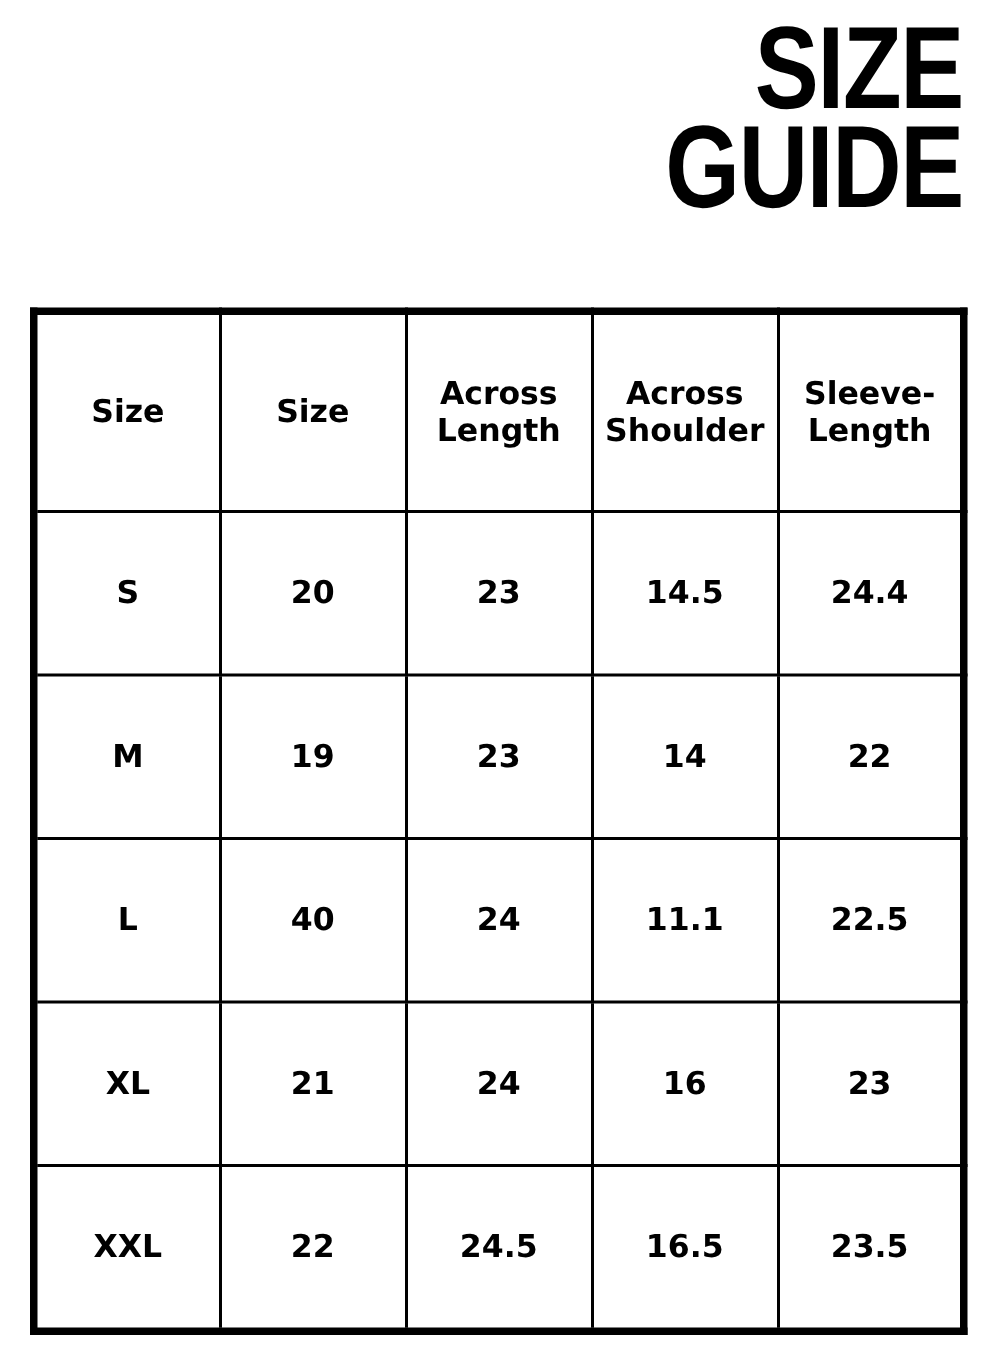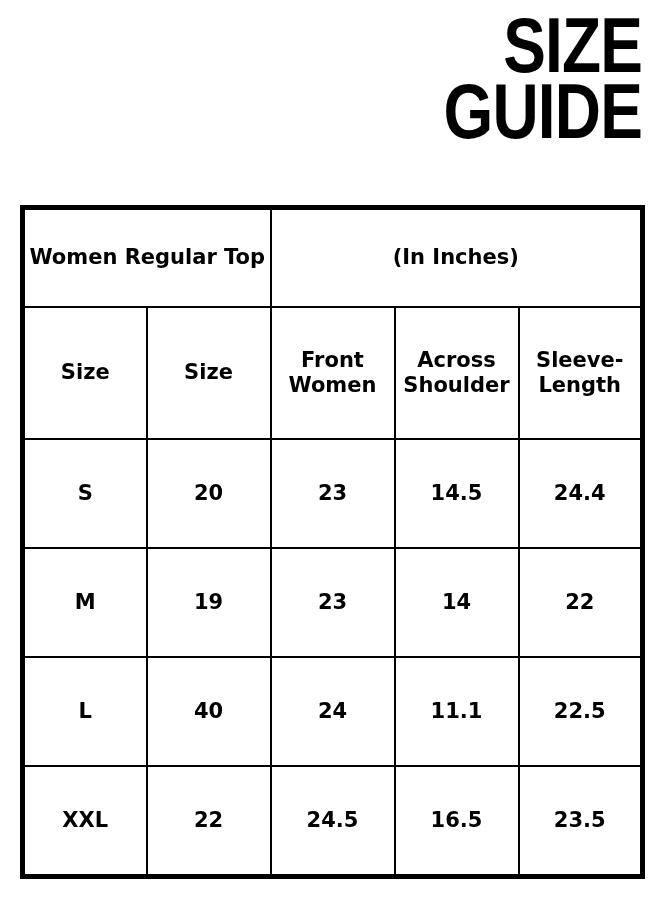--- a/index.html
+++ b/index.html
@@ -103,27 +103,23 @@
     <table class="size-table">
       <colgroup>
         <col class="c1">
           <col class="c2">
           <col class="c3">
           <col class="c4">
           <col class="c5">
       </colgroup>
       <tbody>
         <tr>
-          <td class="head-left" colspan="2">Women Regular Top</td>
-          <td class="head-units" colspan="3">(In Inches)</td>
-        </tr>
-        <tr>
           <td class="col-head">Size</td>
           <td class="col-head">Size</td>
-          <td class="col-head">Front Women</td>
+          <td class="col-head">Across Length</td>
           <td class="col-head">Across Shoulder</td>
           <td class="col-head">Sleeve-Length</td>
         </tr>
 
         <tr>
           <td class="data-cell">S</td>
           <td class="data-cell">20</td>
           <td class="data-cell">23</td>
           <td class="data-cell">14.5</td>
           <td class="data-cell">24.4</td>
@@ -136,20 +132,27 @@
           <td class="data-cell">22</td>
         </tr>
         <tr>
           <td class="data-cell">L</td>
           <td class="data-cell">40</td>
           <td class="data-cell">24</td>
           <td class="data-cell">11.1</td>
           <td class="data-cell">22.5</td>
         </tr>
         <tr>
+          <td class="data-cell">XL</td>
+          <td class="data-cell">21</td>
+          <td class="data-cell">24</td>
+          <td class="data-cell">16</td>
+          <td class="data-cell">23</td>
+        </tr>
+        <tr>
           <td class="data-cell">XXL</td>
           <td class="data-cell">22</td>
           <td class="data-cell">24.5</td>
           <td class="data-cell">16.5</td>
           <td class="data-cell">23.5</td>
         </tr>
       </tbody>
     </table>
   </div>
 

